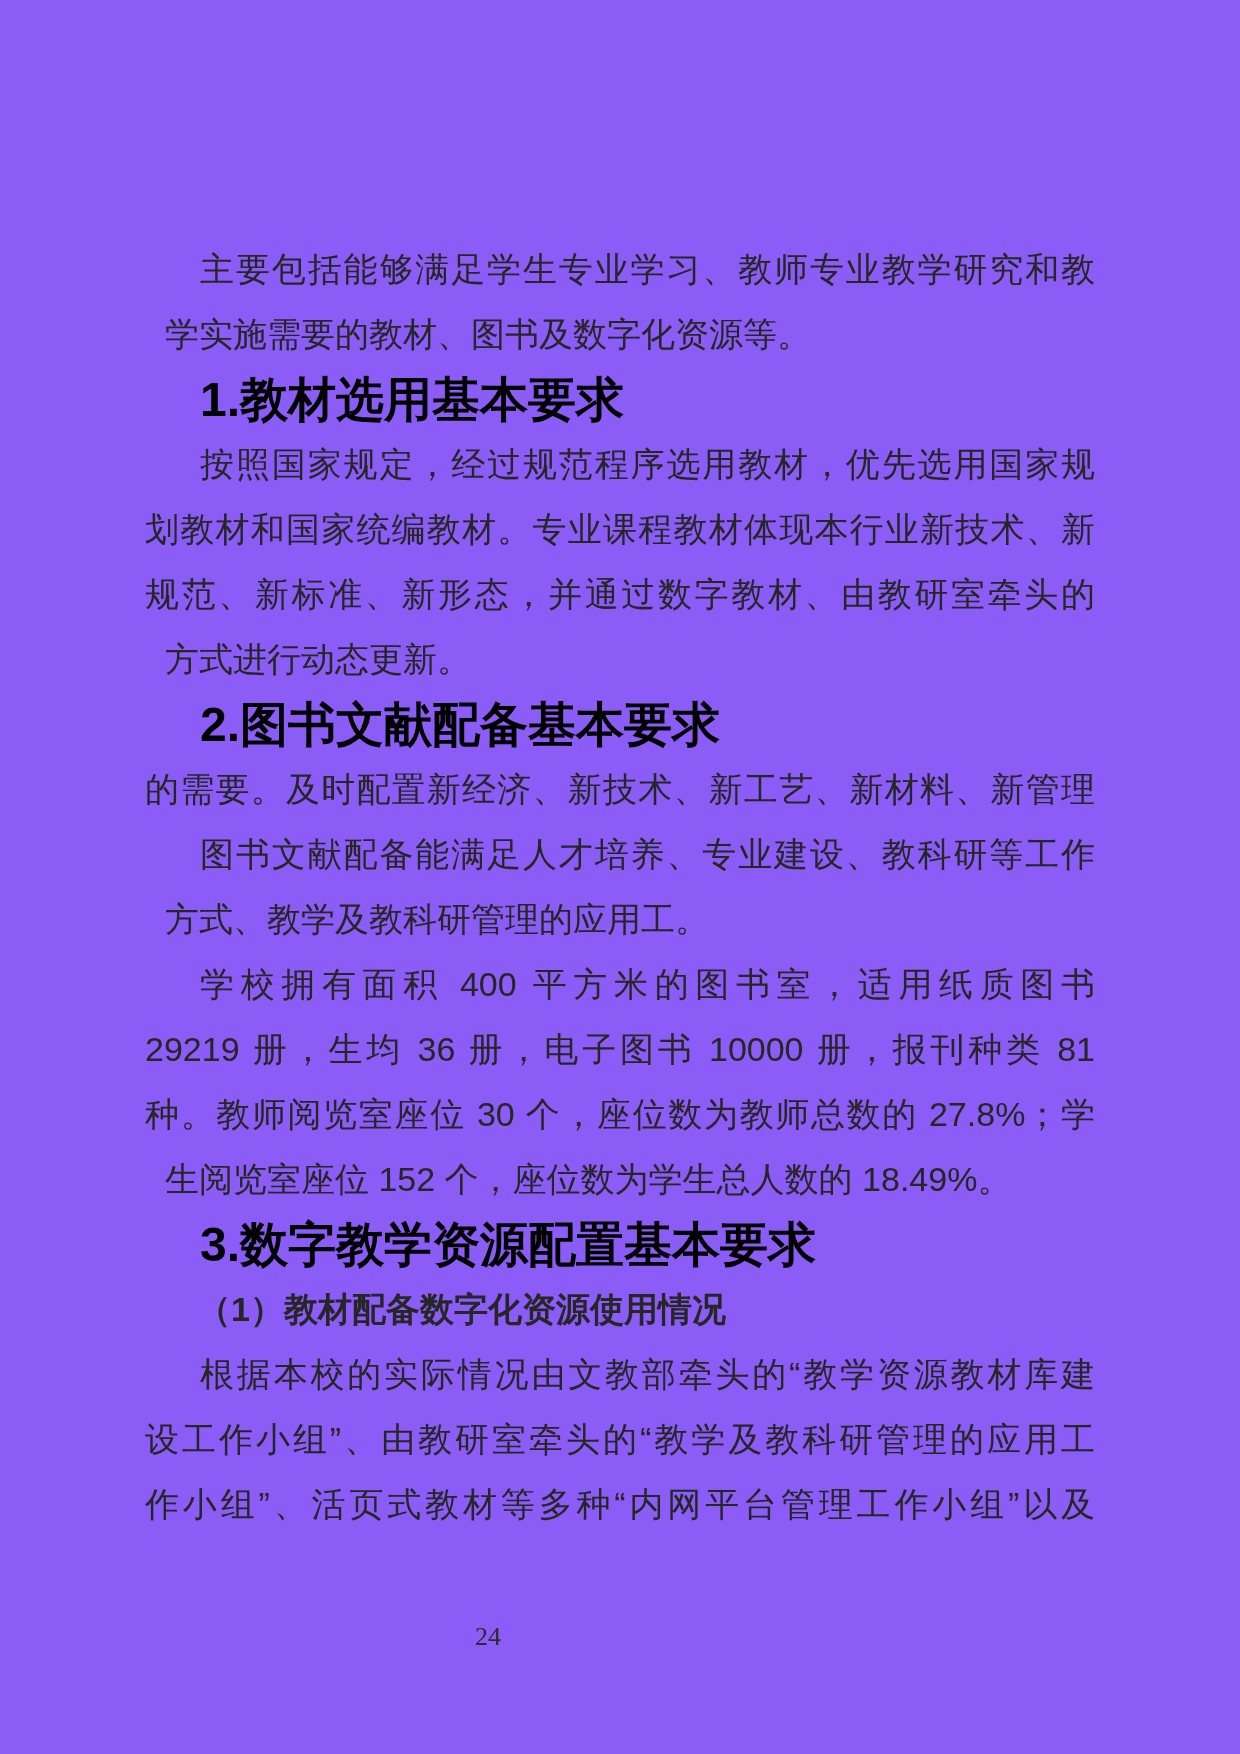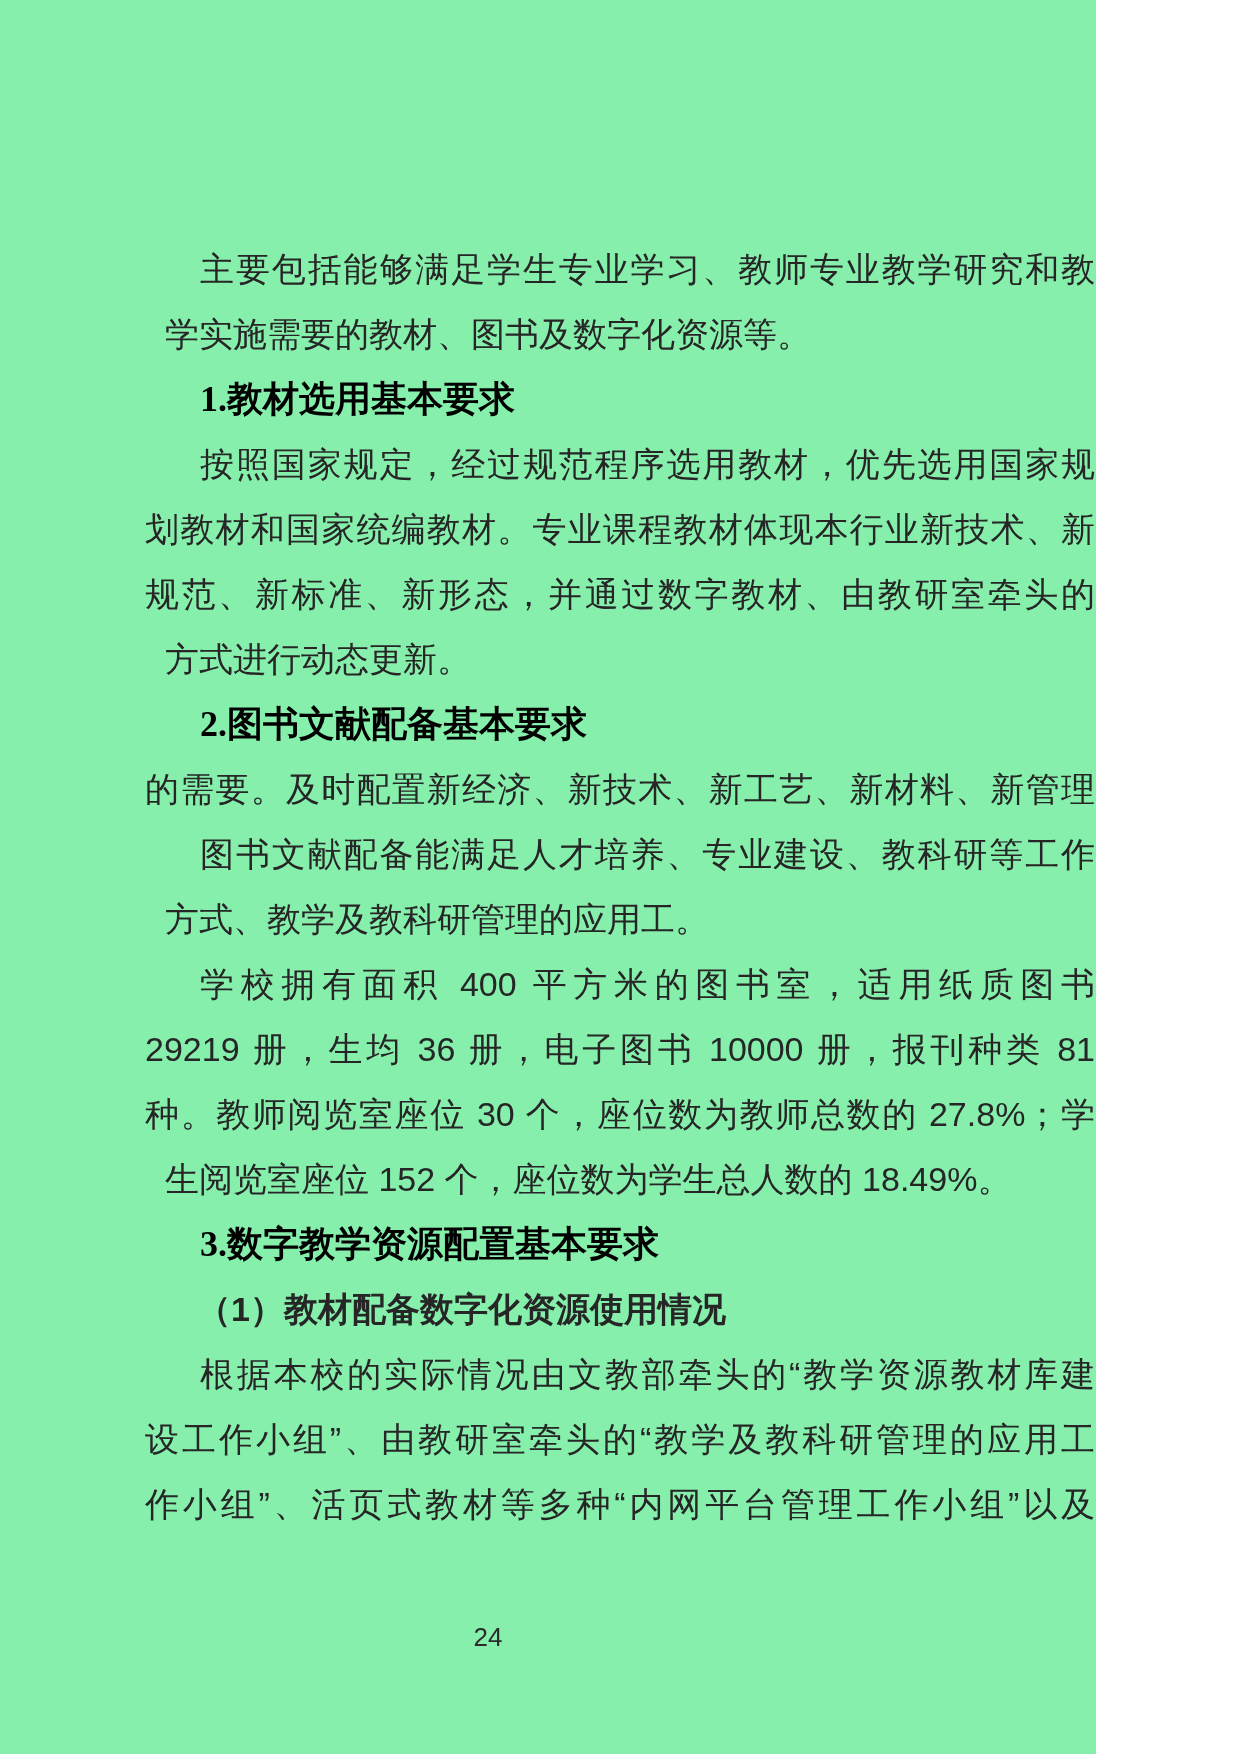--- a/index.html
+++ b/index.html
@@ -3,23 +3,23 @@
 <meta charset="utf-8">
 <style>
   * { margin: 0; padding: 0; box-sizing: border-box; }
   html, body {
     width: 1240px;
     background: #ffffff;
     font-family: "Liberation Sans", sans-serif;
   }
   .page {
     position: relative;
-    width: 1096px;
+    width: 1240px;
     height: 1754px;
-    background: #86efac;
+    background: #8b5cf6;
     overflow: hidden;
   }
   .content {
     position: absolute;
     left: 145px;
     top: 237px;
     width: 950px;
     color: #262626;
     font-size: 34px;
   }
@@ -37,42 +37,42 @@
     margin-left: 20px;
   }
   .line.first {
     text-indent: 55px;
   }
   .heading {
     height: 65px;
     line-height: 65px;
     padding-left: 55px;
     font-weight: bold;
-    font-size: 36px;
+    font-size: 48px;
     color: #000000;
     white-space: nowrap;
-    font-family: Liberation Serif, serif;
   }
   .subheading {
     height: 65px;
     line-height: 65px;
     padding-left: 52px;
     font-size: 34px;
     color: #262626;
     white-space: nowrap;
     font-weight: bold;
   }
   .page-number {
     position: absolute;
     left: 468px;
     top: 1622px;
     width: 40px;
     text-align: center;
     font-size: 26px;
     color: #2b2b2b;
+    font-family: Liberation Serif, serif;
   }
 </style>
 </head>
 <body>
 
 <div class="page">
   <div class="content" id="doc-content">
       <div class="paragraph">
         <div class="line first">主要包括能够满足学生专业学习、教师专业教学研究和教</div>
         <div class="line last">学实施需要的教材、图书及数字化资源等。</div>

